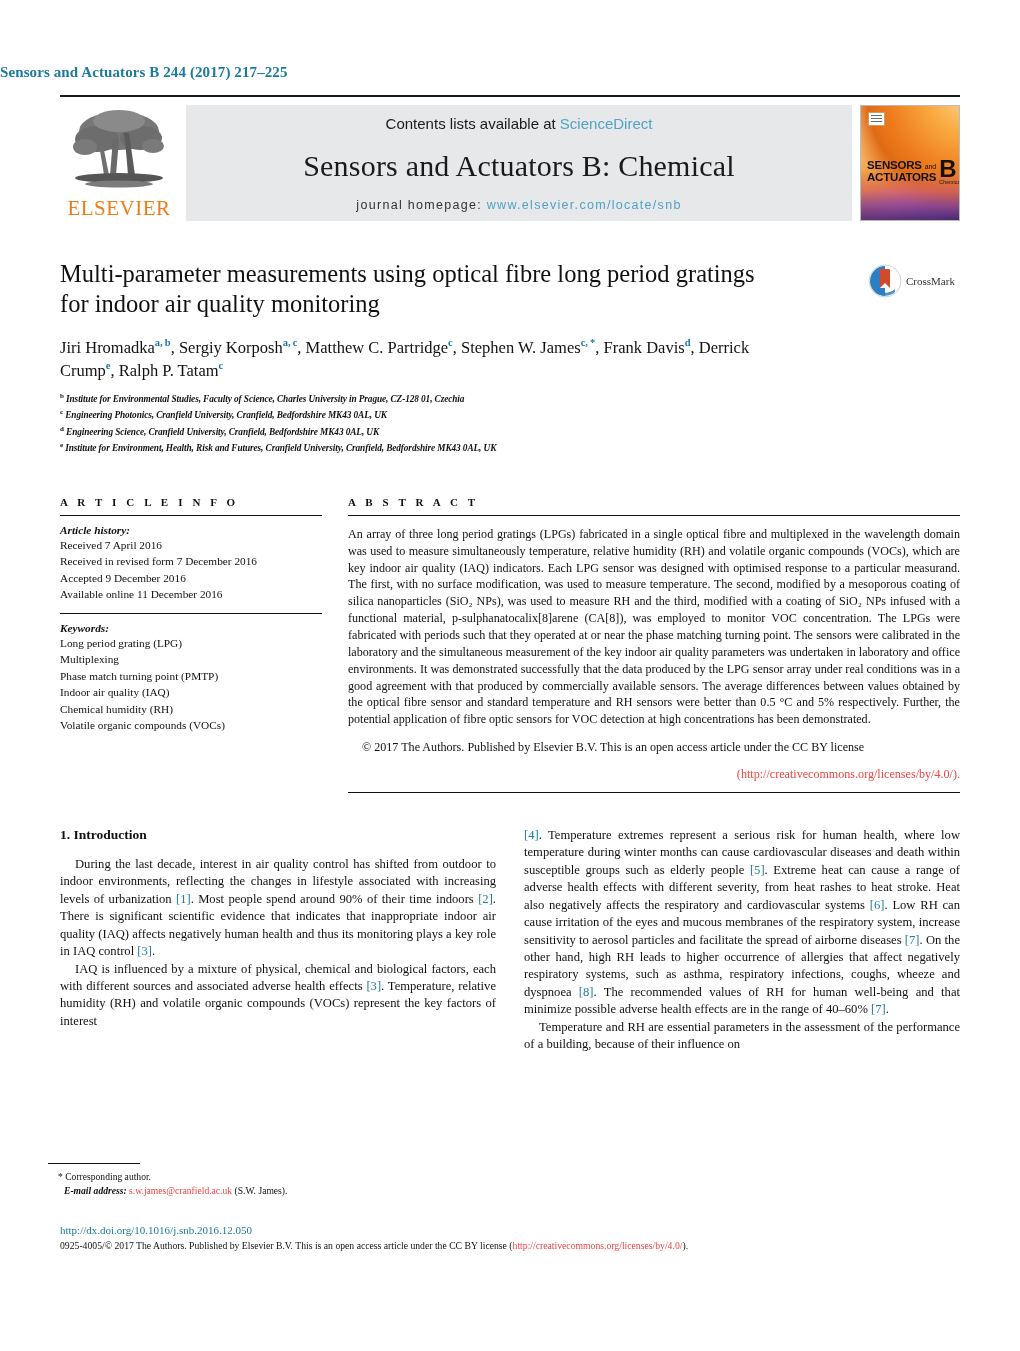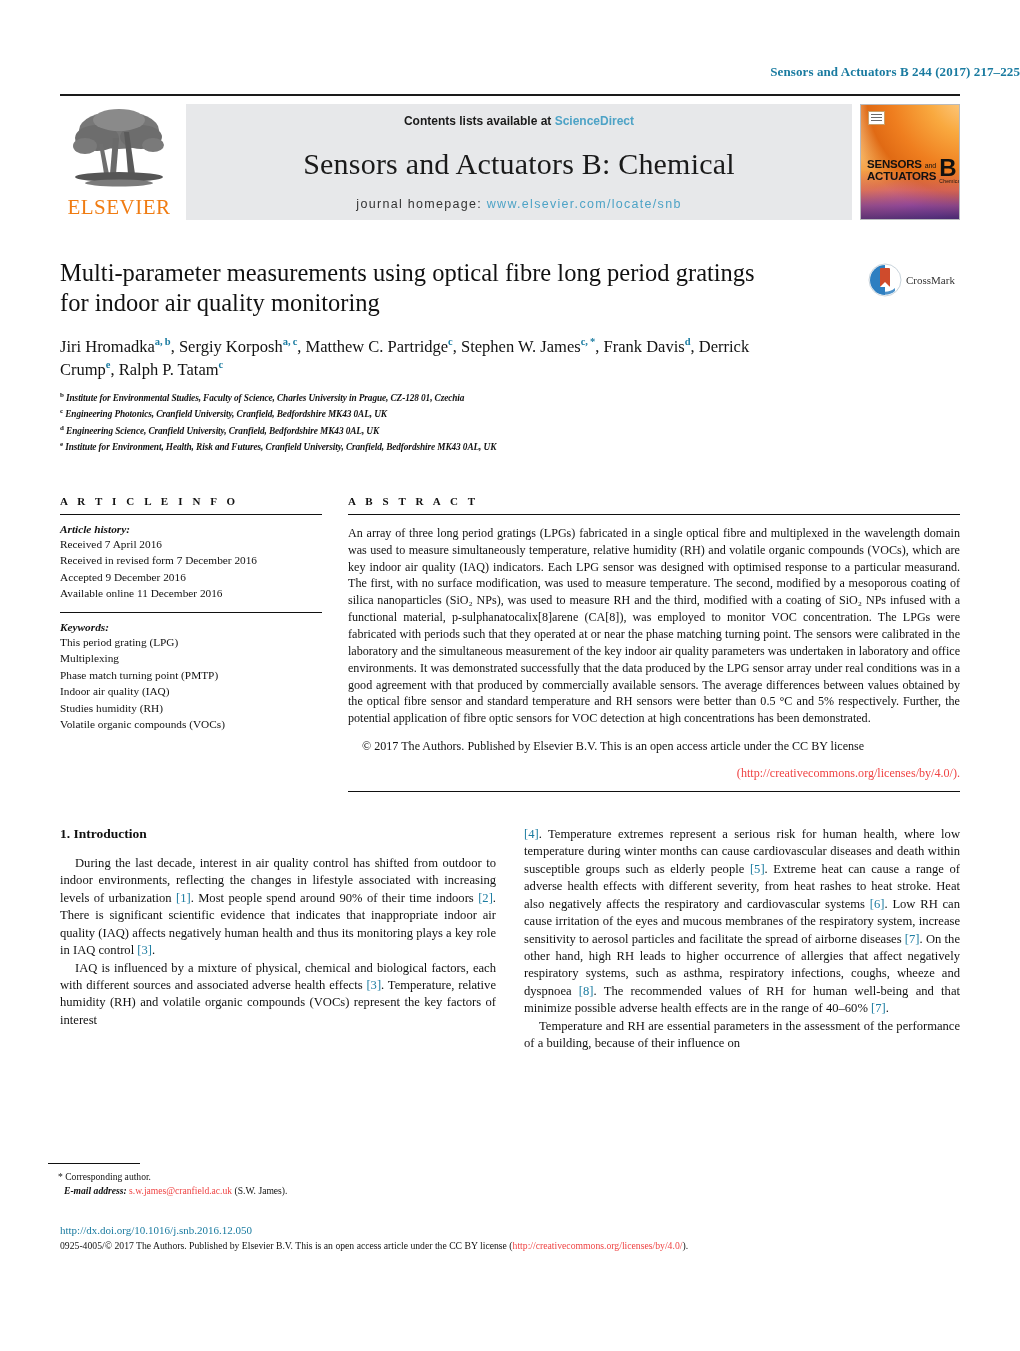--- a/index.html
+++ b/index.html
@@ -9,24 +9,24 @@
     background:#ffffff;
     font-family:"Liberation Serif", serif;
     color:#000;
     position:relative;
     overflow:hidden;
   }
   .page { position:relative; width:1020px; height:1351px; padding:0; }
 
   
   .runhead {
-    text-align:right;
+    text-align:left;
     font-family:"Liberation Serif", serif;
     font-weight:bold;
-    font-size:13px;
+    font-size:15px;
     color:#1a7ba0;
     letter-spacing:.1px;
     padding-top:64px;
   }
 
   
   .masthead {
     margin:14px 60px 0 60px;
     border-top:2px solid #1a1a1a;
     padding-top:8px;
@@ -50,21 +50,21 @@
   .banner {
     flex:1 1 auto;
     background:#e7e8ea;
     display:flex; flex-direction:column;
     align-items:center; justify-content:space-between;
     padding:10px 0 9px 0;
     margin-left:8px; margin-right:8px;
   }
   .banner .contents {
     font-family:"Liberation Sans", sans-serif;
-    font-size:12px; color:#1a1a1a;font-weight:bold;
+    font-size:15px; color:#1a1a1a;
   }
   .banner .jtitle {
     font-family:"Liberation Serif", serif;
     font-size:30px; color:#1a1a1a;
     letter-spacing:.2px;
     padding:8px 0 6px 0;
   }
   .banner .homepage {
     font-family:"Liberation Sans", sans-serif;
     font-size:12.5px; color:#333;
@@ -310,25 +310,25 @@
       <div class="info-group">
         <div class="info-label">Article history:</div>
         <div class="info-line">Received 7 April 2016</div>
         <div class="info-line">Received in revised form 7 December 2016</div>
         <div class="info-line">Accepted 9 December 2016</div>
         <div class="info-line">Available online 11 December 2016</div>
       </div>
       <div class="rule"></div>
       <div class="info-group">
         <div class="info-label">Keywords:</div>
-        <div class="info-line">This period grating (LPG)</div>
+        <div class="info-line">Long period grating (LPG)</div>
         <div class="info-line">Multiplexing</div>
         <div class="info-line">Phase match turning point (PMTP)</div>
         <div class="info-line">Indoor air quality (IAQ)</div>
-        <div class="info-line">Studies humidity (RH)</div>
+        <div class="info-line">Chemical humidity (RH)</div>
         <div class="info-line">Volatile organic compounds (VOCs)</div>
       </div>
     </div>
 
     <div class="col-abs">
       <div class="sec-head">A B S T R A C T</div>
       <div class="rule"></div>
       <div class="abs-body">An array of three long period gratings (LPGs) fabricated in a single optical fibre and multiplexed in the wavelength domain was used to measure simultaneously temperature, relative humidity (RH) and volatile organic compounds (VOCs), which are key indoor air quality (IAQ) indicators. Each LPG sensor was designed with optimised response to a particular measurand. The first, with no surface modification, was used to measure temperature. The second, modified by a mesoporous coating of silica nanoparticles (SiO₂ NPs), was used to measure RH and the third, modified with a coating of SiO₂ NPs infused with a functional material, p-sulphanatocalix[8]arene (CA[8]), was employed to monitor VOC concentration. The LPGs were fabricated with periods such that they operated at or near the phase matching turning point. The sensors were calibrated in the laboratory and the simultaneous measurement of the key indoor air quality parameters was undertaken in laboratory and office environments. It was demonstrated successfully that the data produced by the LPG sensor array under real conditions was in a good agreement with that produced by commercially available sensors. The average differences between values obtained by the optical fibre sensor and standard temperature and RH sensors were better than 0.5 °C and 5% respectively. Further, the potential application of fibre optic sensors for VOC detection at high concentrations has been demonstrated.</div>
       <div class="abs-body abs-copy">© 2017 The Authors. Published by Elsevier B.V. This is an open access article under the CC BY license</div>
       <div class="abs-body abs-license"><span class="lnk">(http://creativecommons.org/licenses/by/4.0/).</span></div>

